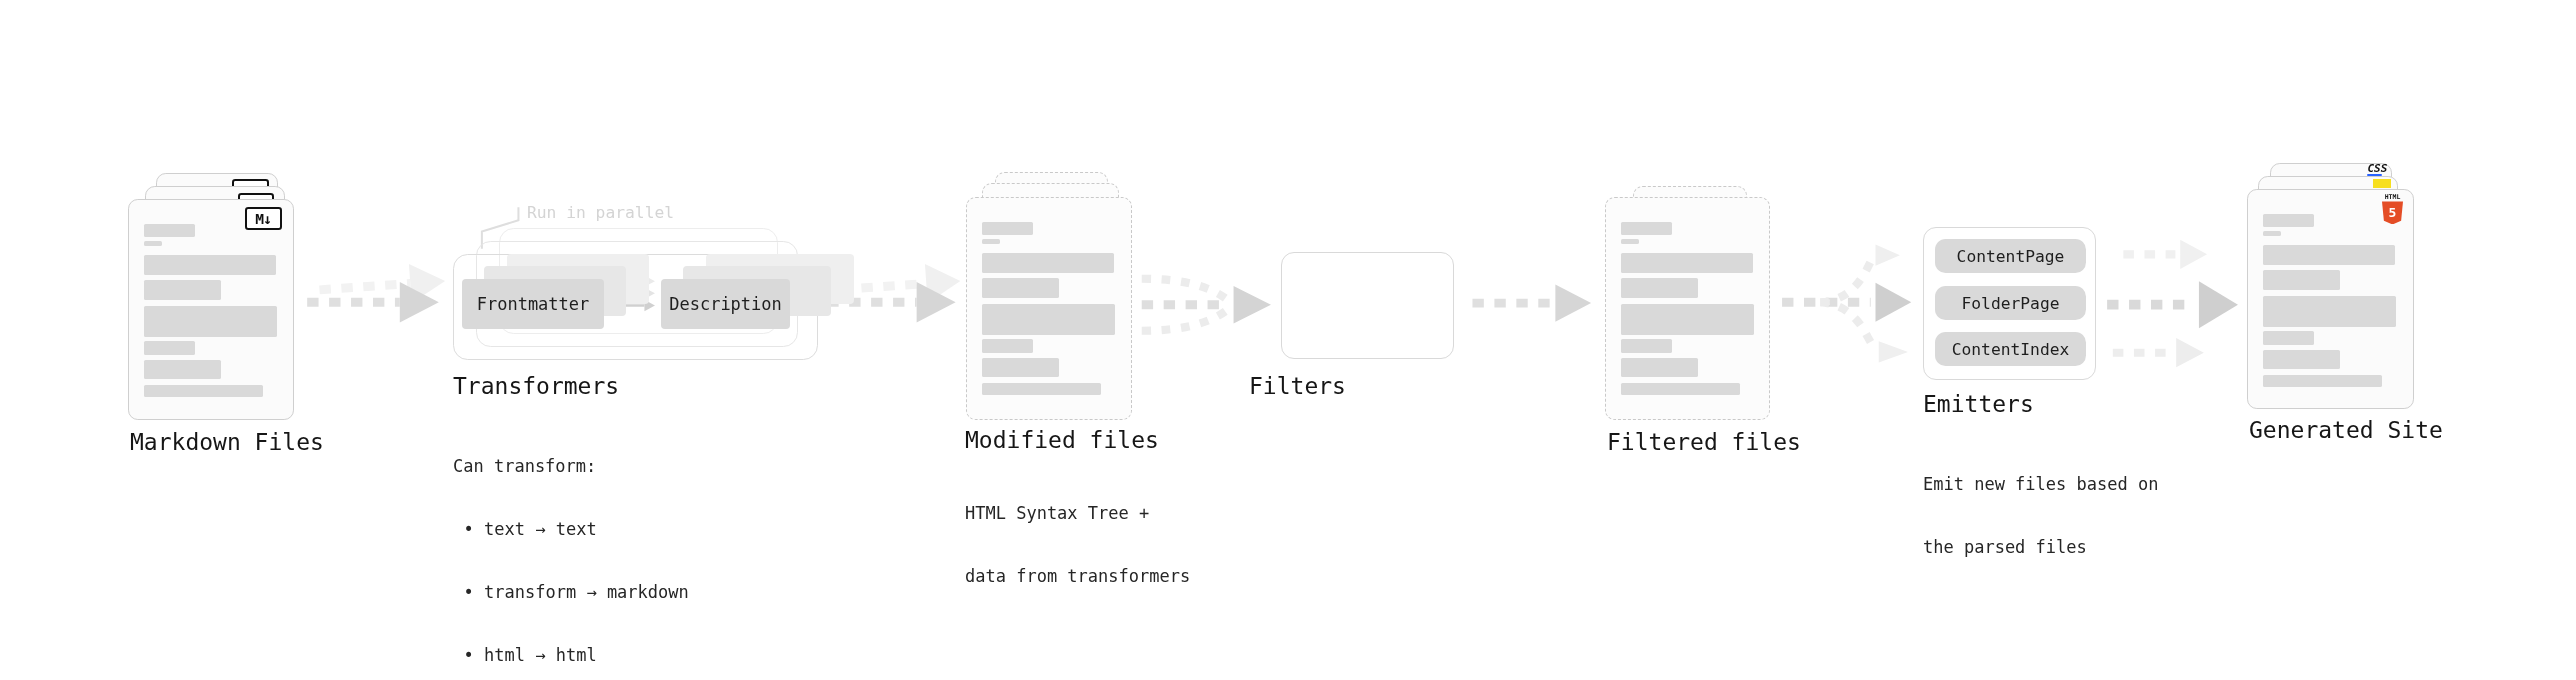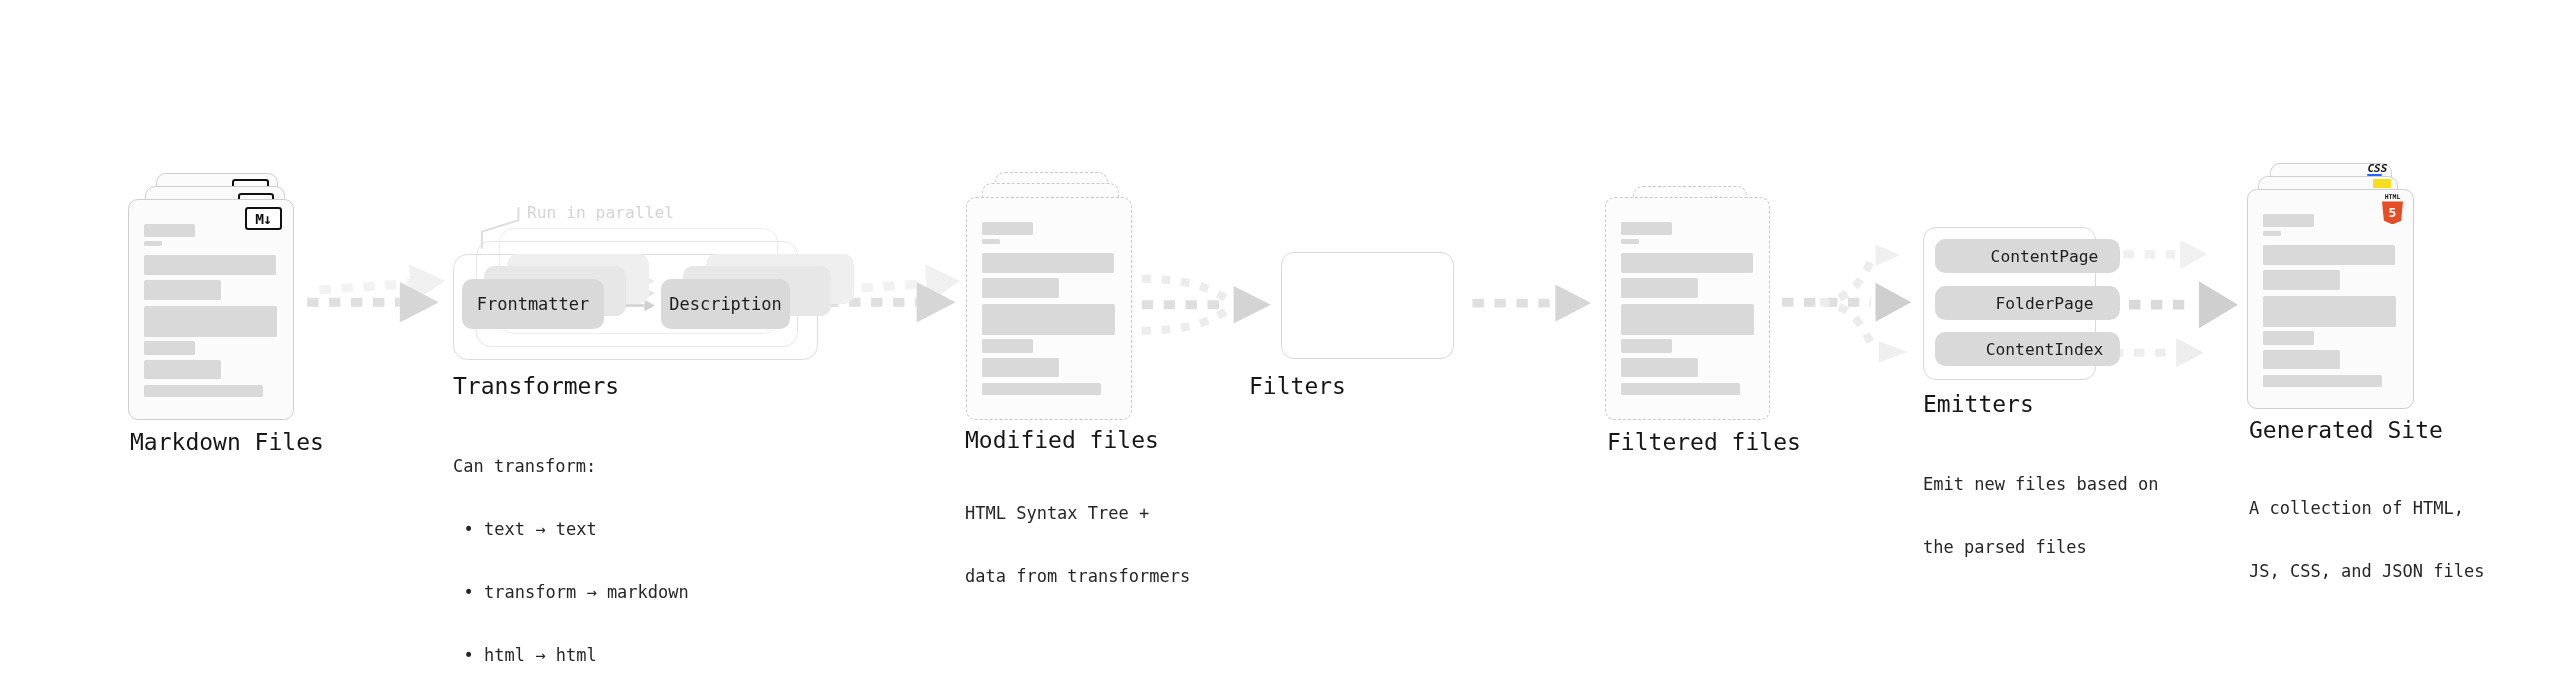--- a/index.html
+++ b/index.html
@@ -28,25 +28,25 @@
   .css-badge .txt{font-size:11px;font-weight:bold;color:#111;line-height:6.5px;font-style:italic;}
   .css-badge .bar{height:2.4px;margin-top:0.8px;}
   .js-badge{position:absolute;top:2.4px;right:6.5px;width:18px;height:9px;}
   .html5-badge{position:absolute;top:4.1px;right:9px;width:23px;text-align:center;}
   .html5-badge .txt{font-size:6.5px;font-weight:bold;color:#111;line-height:7.3px;letter-spacing:0px;}
   .html5-shield{width:21px;height:23px;margin:0 auto;display:flex;align-items:center;justify-content:center;
     clip-path:polygon(0 0,100% 0,91% 84%,50% 100%,9% 84%);color:#fff;font-size:13px;font-weight:bold;}
   
   .obox{position:absolute;border:1.6px solid #dcdcdc;border-radius:14.6px;box-sizing:border-box;background:transparent;}
   .obox.white{background:#fff;}
-  .pill{position:absolute;background:#d9d9d9;border-radius:10px;display:flex;align-items:center;justify-content:center;
+  .pill{position:absolute;background:#d9d9d9;border-radius:4px;display:flex;align-items:center;justify-content:center;
     font-size:17px;color:#1e1e1e;}
   .pill.ghost1{background:#e7e7e7;}
   .pill.ghost2{background:#efefef;}
-  .pill.small{font-size:16.3px;border-radius:10.6px;padding-left:34px;}
+  .pill.small{font-size:16.3px;border-radius:10.6px;}
   
   .node-title{position:absolute;font-size:23px;line-height:28px;color:#161616;white-space:pre;}
   .node-desc{position:absolute;font-size:17px;line-height:21px;color:#262626;white-space:pre;}
   .bullet-line{padding-left:10.6px;}
   .annotation{position:absolute;font-size:16.3px;color:#d4d4d4;white-space:pre;text-align:right;}
   svg{position:absolute;left:0;top:0;}
 </style>
 </head>
 <body>
 
@@ -238,19 +238,15 @@
     <div class="bar b1"></div>
     <div class="bar b2"></div>
     <div class="bar b3"></div>
     <div class="bar b4"></div>
     <div class="bar b5"></div>
     <div class="bar b6"></div>
     <div class="bar b7"></div>
     <div class="bar b8"></div>
   </div>
   <div class="node-title" style="left:2249px;top:416px;">Generated Site</div>
-  <div class="node-desc" style="left:2249px;top:456px;">
-    <div>A collection of HTML,</div>
-    <div>JS, CSS, and JSON files</div>
-  </div>
 
 </div>
 
 
 </body></html>

